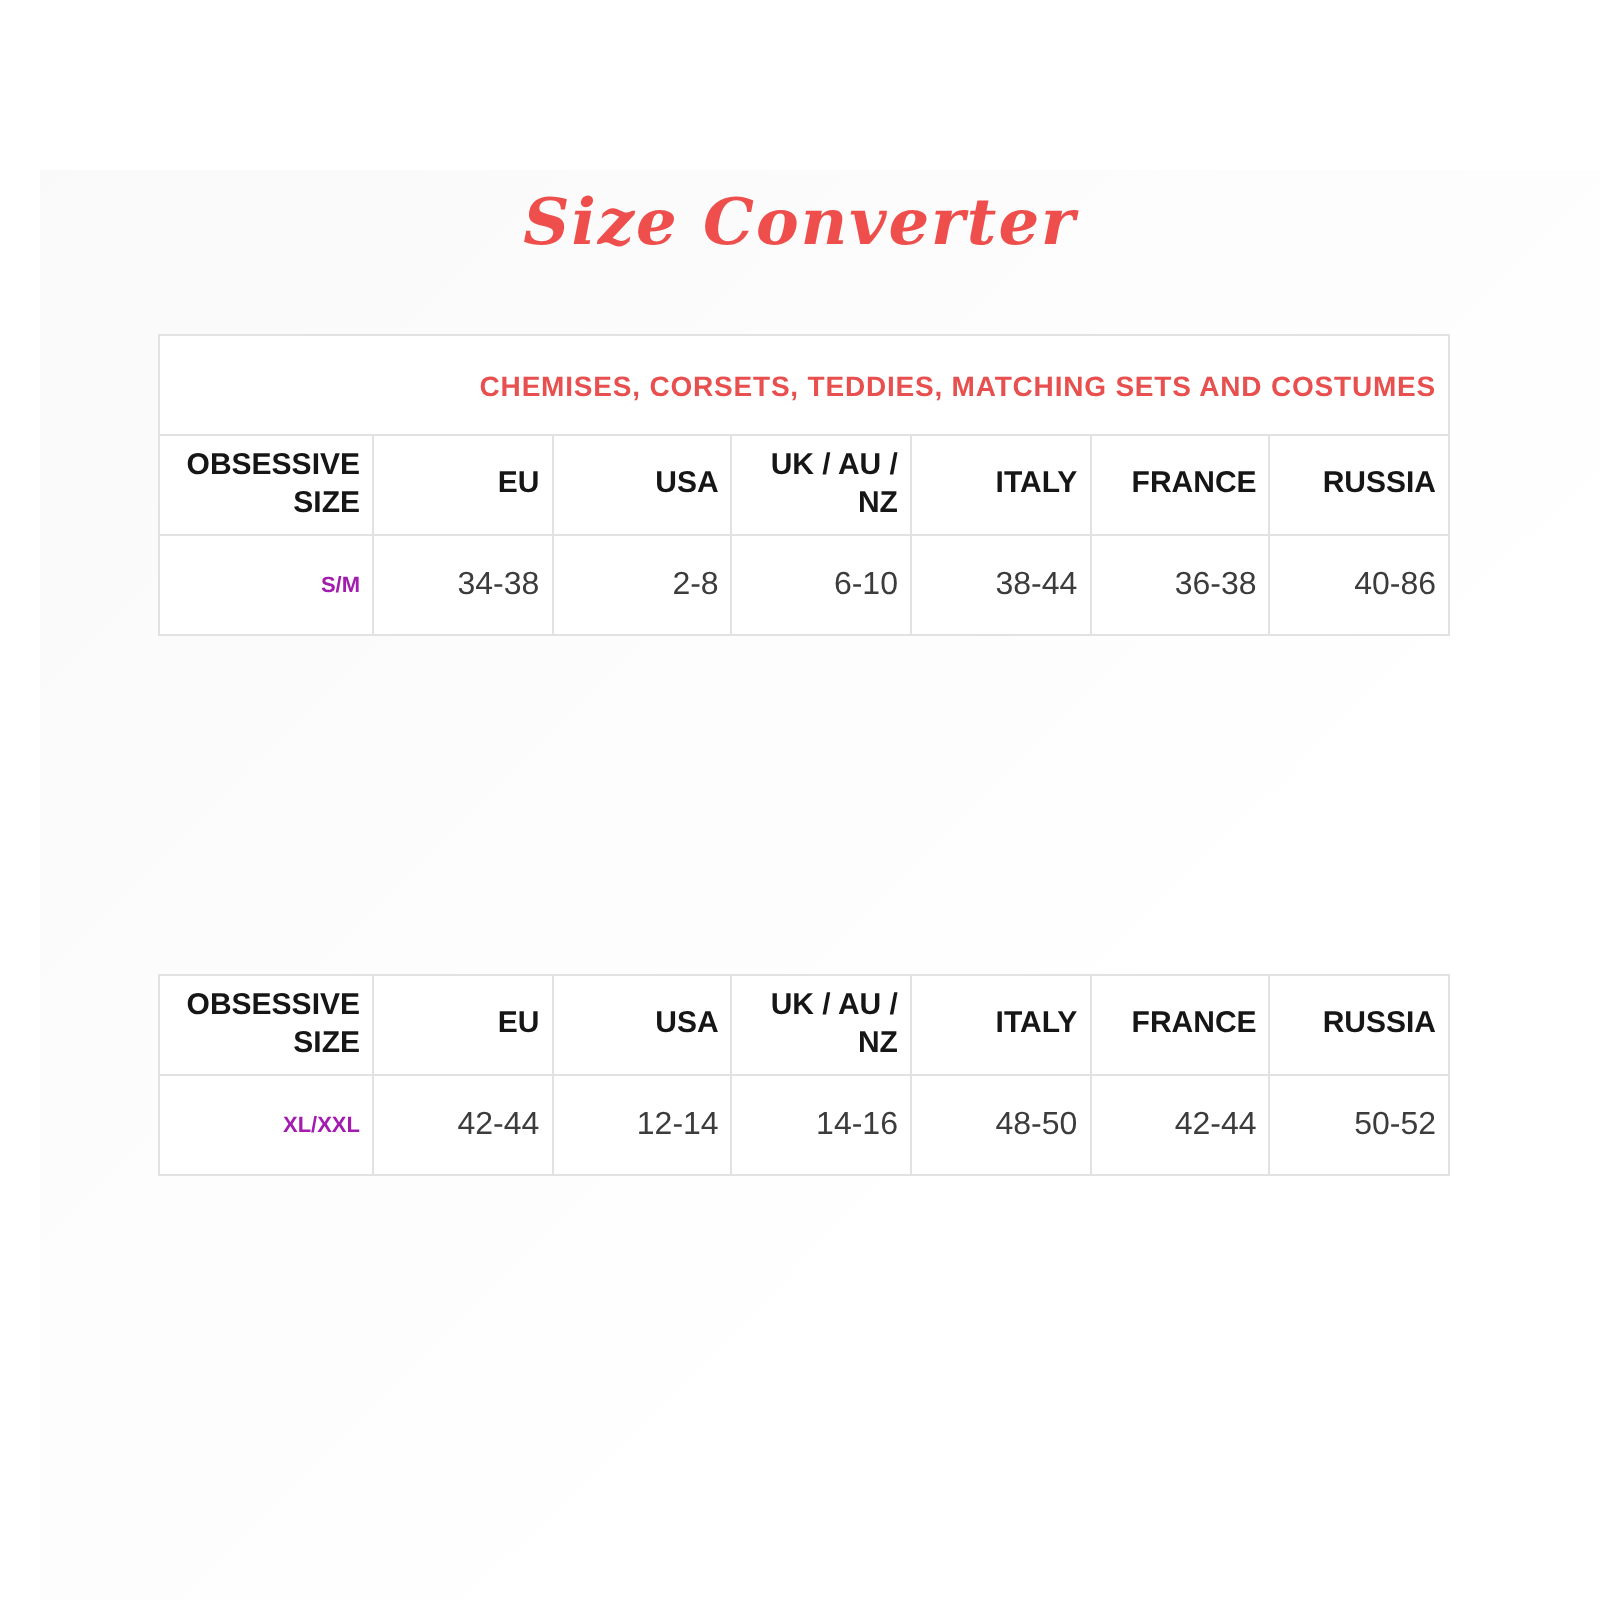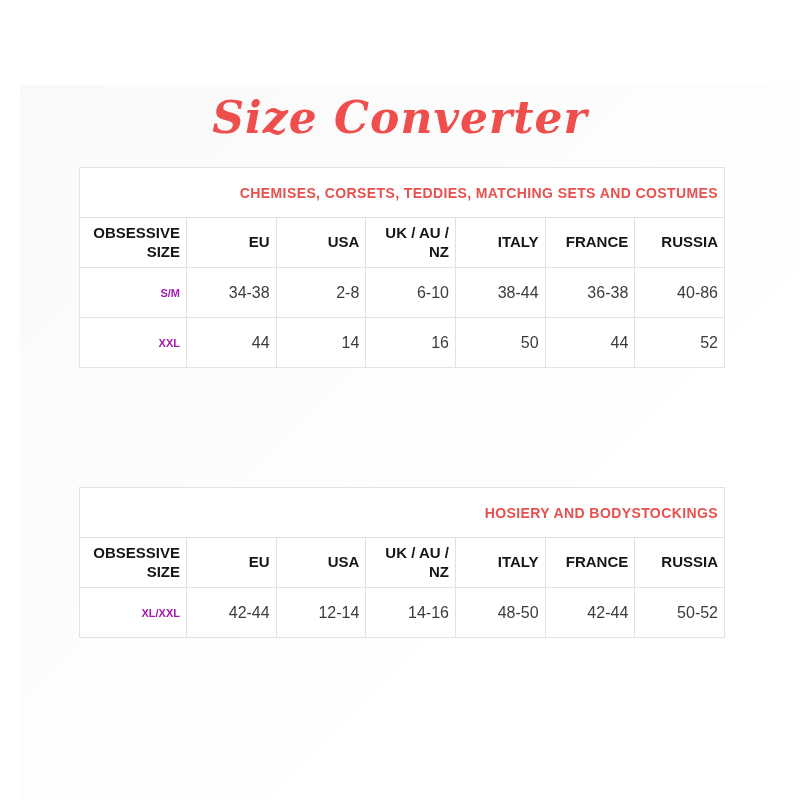--- a/index.html
+++ b/index.html
@@ -21,21 +21,21 @@
   }
   .page-title {
     position: absolute;
     top: 92px;
     left: 0;
     width: 100%;
     text-align: center;
     font-family: "DejaVu Serif", serif;
     font-style: italic;
     font-weight: bold;
-    font-size: 44px;
+    font-size: 32px;
     letter-spacing: 1px;
     color: #ef4f4c;
   }
   .size-table {
     position: absolute;
     left: 79px;
     width: 646px;
     border-collapse: collapse;
     table-layout: fixed;
     background: #ffffff;
@@ -108,46 +108,34 @@
     <tbody>
       <tr>
         <td class="row-label">S/M</td>
         <td class="data-cell">34-38</td>
         <td class="data-cell">2-8</td>
         <td class="data-cell">6-10</td>
         <td class="data-cell">38-44</td>
         <td class="data-cell">36-38</td>
         <td class="data-cell">40-86</td>
       </tr>
-      <tr>
-        <td class="row-label">XXL</td>
-        <td class="data-cell">44</td>
-        <td class="data-cell">14</td>
-        <td class="data-cell">16</td>
-        <td class="data-cell">50</td>
-        <td class="data-cell">44</td>
-        <td class="data-cell">52</td>
-      </tr>
     </tbody>
   </table>
 
   <table class="size-table table-hosiery">
     <colgroup>
       <col class="first">
         <col>
         <col>
         <col>
         <col>
         <col>
         <col>
     </colgroup>
     <thead>
-      <tr>
-        <th colspan="7" class="table-title-cell">HOSIERY AND BODYSTOCKINGS</th>
-      </tr>
       <tr>
         <th class="col-header">OBSESSIVE SIZE</th>
         <th class="col-header">EU</th>
         <th class="col-header">USA</th>
         <th class="col-header">UK / AU / NZ</th>
         <th class="col-header">ITALY</th>
         <th class="col-header">FRANCE</th>
         <th class="col-header">RUSSIA</th>
       </tr>
     </thead>

